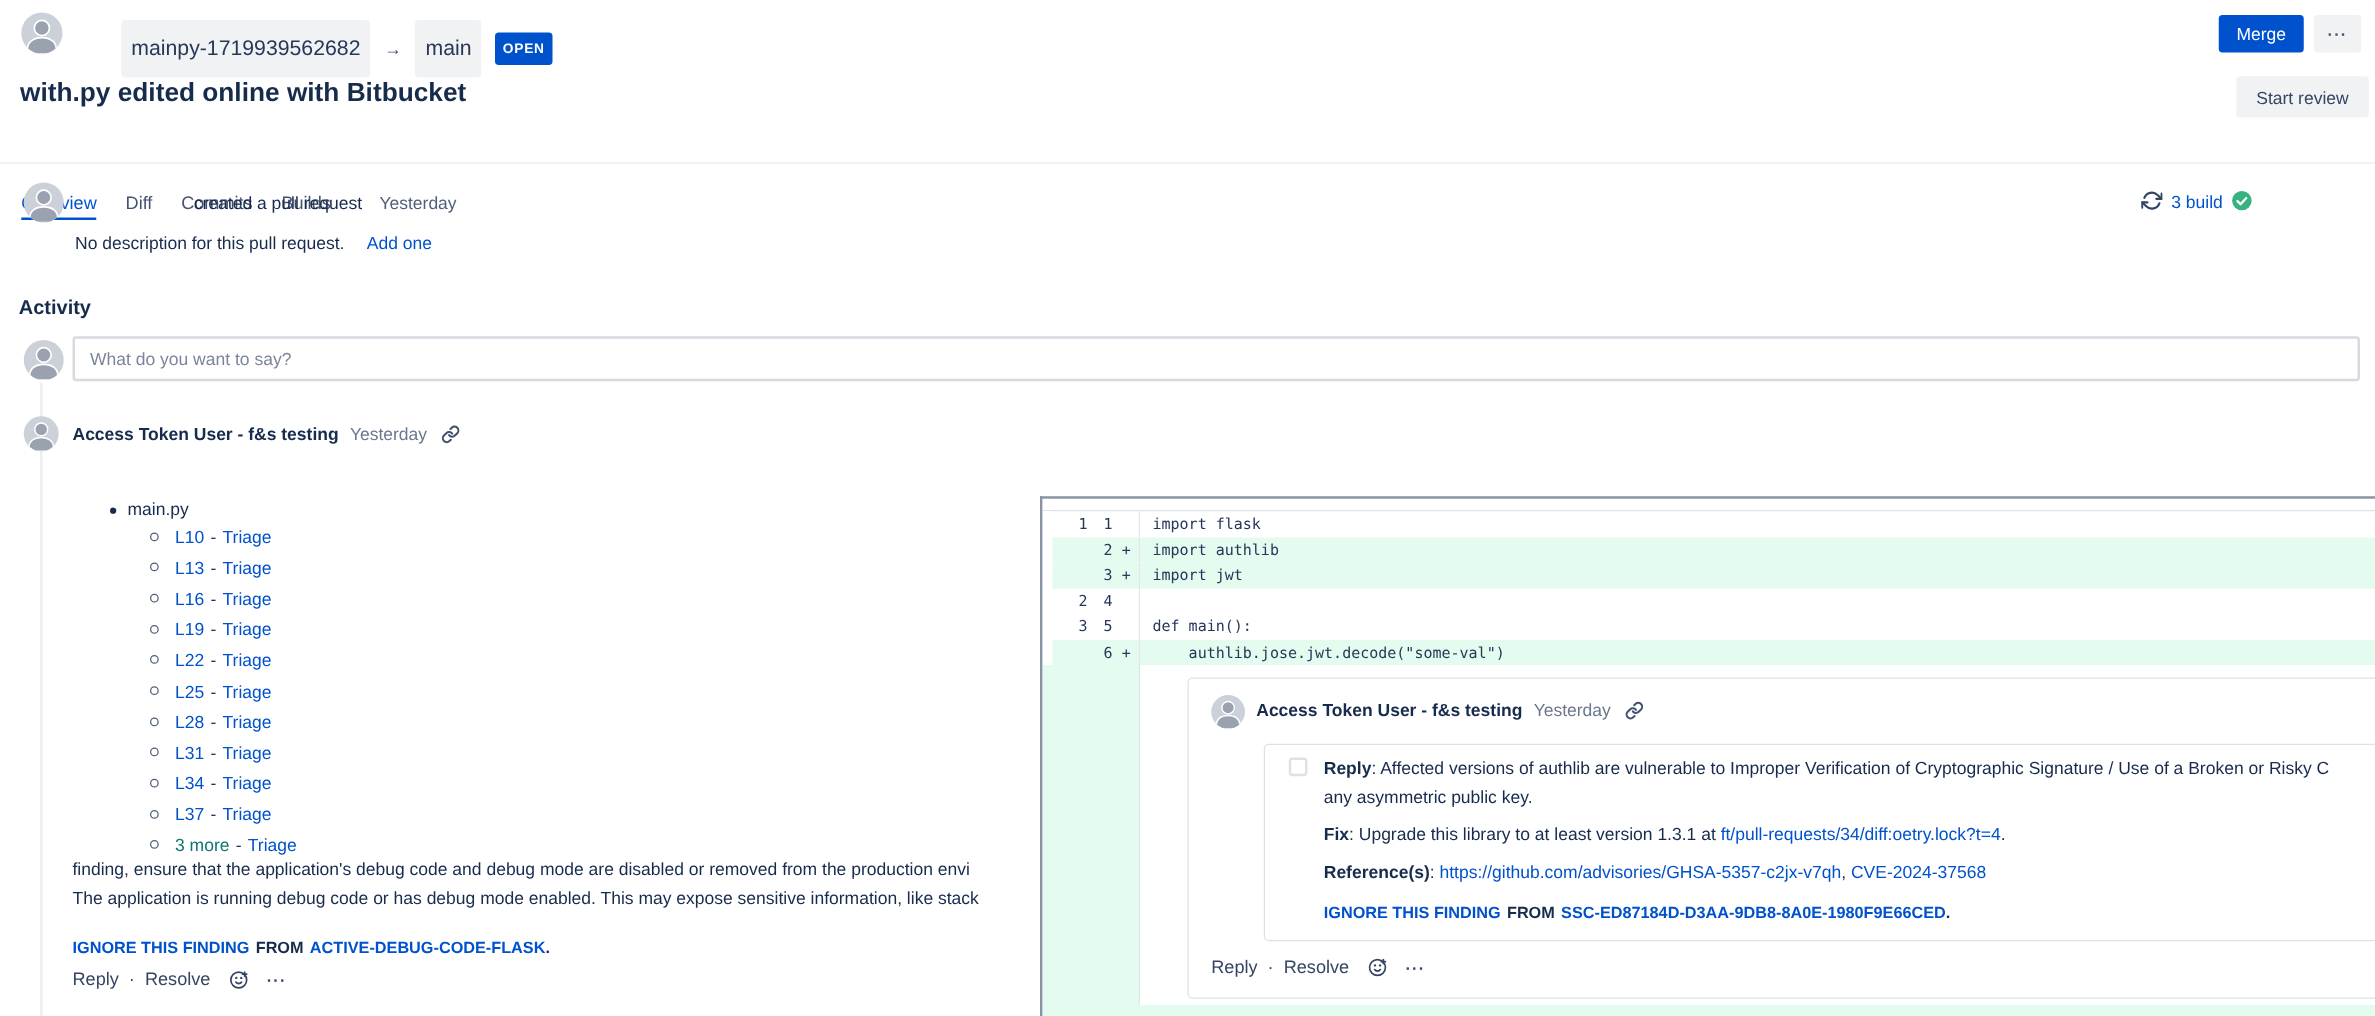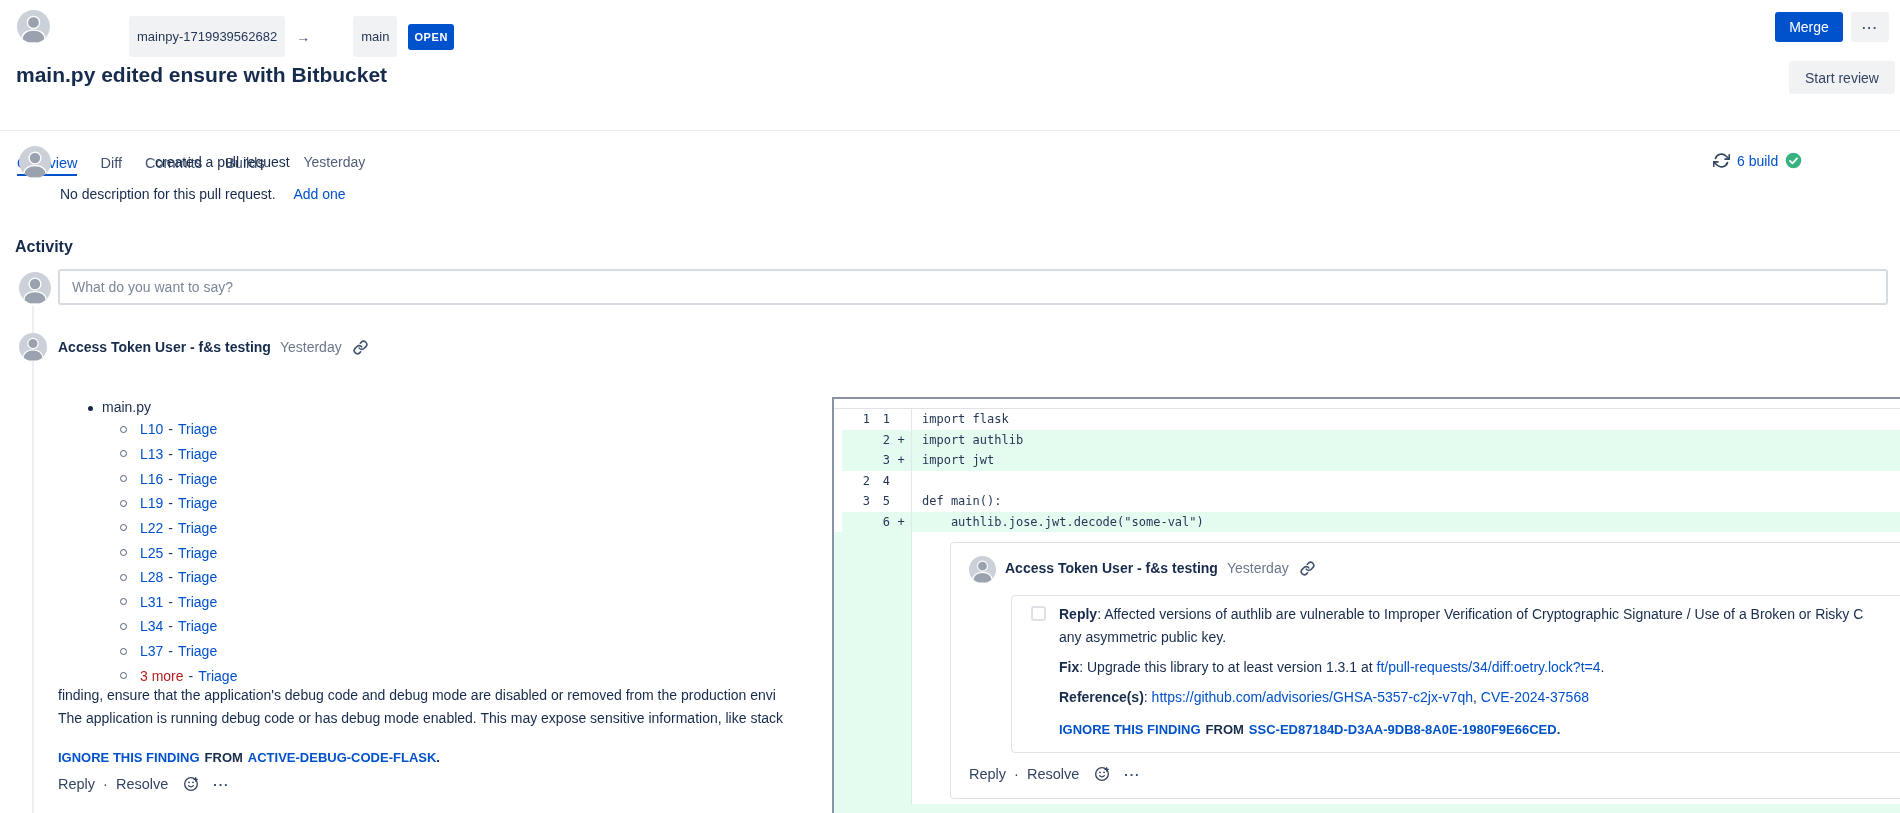--- a/index.html
+++ b/index.html
@@ -8,21 +8,21 @@
   .page { position:relative; width:1900px; height:813px; overflow:hidden; }
 
   .abs { position:absolute; }
 
   
   .avatar { border-radius:50%; background:#ccd1d9; overflow:hidden; display:inline-block; }
   .avatar svg { display:block; width:100%; height:100%; }
 
   
   .branch-row { top:16px; left:97px; display:flex; align-items:center; gap:11px; }
-  .chip { background:#f1f2f4; color:#253858; font-size:13px; padding:13px 8px; border-radius:3px;margin-left:32px; }
+  .chip { background:#f1f2f4; color:#253858; font-size:17px; padding:13px 8px; border-radius:3px; }
   .branch-arrow { color:#42526e; font-size:14px; }
   .badge-open { background:#0052cc; color:#fff; font-size:11px; font-weight:bold;
     letter-spacing:.6px; padding:7px 6px; border-radius:3px; }
 
   .btn { display:flex; align-items:center; justify-content:center; border:none;
     border-radius:3px; font-family:inherit; font-size:14px; cursor:pointer; }
   .btn-merge { left:1775px; top:12px; width:68px; height:30px; background:#0052cc; color:#fff; font-weight:500; }
   .btn-more-top { left:1851px; top:12px; width:38px; height:30px; background:#f1f2f4;
     color:#42526e; font-weight:bold; letter-spacing:1px; font-size:13px; }
   .btn-start-review { left:1789px; top:61px; height:33px; padding:0 16px; background:#f1f2f4; color:#344563; }
@@ -61,21 +61,21 @@
 
   .file-item { left:88px; top:399px; font-size:14px; }
   .file-item .disc { display:inline-block; width:5px; height:5px; border-radius:50%;
     background:#172b4d; vertical-align:middle; margin-right:9px; }
 
   .findings-list { left:120px; top:417px; list-style:none; font-size:14px; }
   .findings-list li { height:24.65px; display:flex; align-items:center; }
   .findings-list li::before { content:""; width:5px; height:5px; border:1.4px solid #505f79;
     border-radius:50%; margin-right:13px; }
   .finding-dash { margin:0 5px; color:#253858; }
-  .finding-plain { color:#b91c1c; }
+  .finding-plain { color:#0f766e; }
 
   .description { left:58px; top:684px; font-size:14px; line-height:22.5px; white-space:nowrap; width:1000px; }
 
   .ignore-row { font-size:13px; font-weight:700; }
   .ignore-left { left:58px; top:750px; }
   .ignore-from { color:#172b4d; margin:0 5px; }
   .ignore-period { color:#172b4d; }
 
   .reply-row { display:flex; align-items:center; font-size:14.5px; color:#344563; }
   .reply-left { left:58px; top:776px; }
@@ -136,21 +136,21 @@
   <div class="branch-row abs">
     <span class="chip">mainpy-1719939562682</span>
     <span class="branch-arrow">→</span>
     <span class="chip">main</span>
     <span class="badge-open">OPEN</span>
   </div>
 
   <button class="btn btn-merge abs">Merge</button>
   <button class="btn btn-more-top abs">···</button>
 
-  <h1 class="page-title abs">main.py edited ensure with Bitbucket</h1>
+  <h1 class="page-title abs">with.py edited online with Bitbucket</h1>
   <button class="btn btn-start-review abs">Start review</button>
 
   <div class="tabs abs">
     <span class="tab active">Overview</span>
     <span class="tab">Diff</span>
     <span class="tab">Commits</span>
     <span class="tab">Builds</span>
   </div>
   <div class="tabs-rule abs"></div>
 
@@ -167,21 +167,21 @@
 
   <div class="builds-row abs">
     <span class="link-icon" style="color:#344563;">
       <svg class="ic" width="17" height="17" viewBox="0 0 24 24" fill="none" stroke="currentColor" stroke-width="2.4" stroke-linecap="round" stroke-linejoin="round">
           <polyline points="23 4 23 10 17 10"></polyline>
           <polyline points="1 20 1 14 7 14"></polyline>
           <path d="M3.51 9a9 9 0 0 1 14.85-3.36L23 10"></path>
           <path d="M20.49 15a9 9 0 0 1-14.85 3.36L1 14"></path>
         </svg>
     </span>
-    <a class="builds-link">6 build</a>
+    <a class="builds-link">3 build</a>
     <span style="display:inline-flex;">
       <svg class="ic" width="17" height="17" viewBox="0 0 24 24">
           <circle cx="12" cy="12" r="11" fill="#36b37e"></circle>
           <polyline points="7 12.5 10.5 16 17 9" fill="none" stroke="#fff" stroke-width="2.6" stroke-linecap="round" stroke-linejoin="round"></polyline>
         </svg>
     </span>
   </div>
 
   <div class="no-desc abs">
     <span>No description for this pull request.</span>

